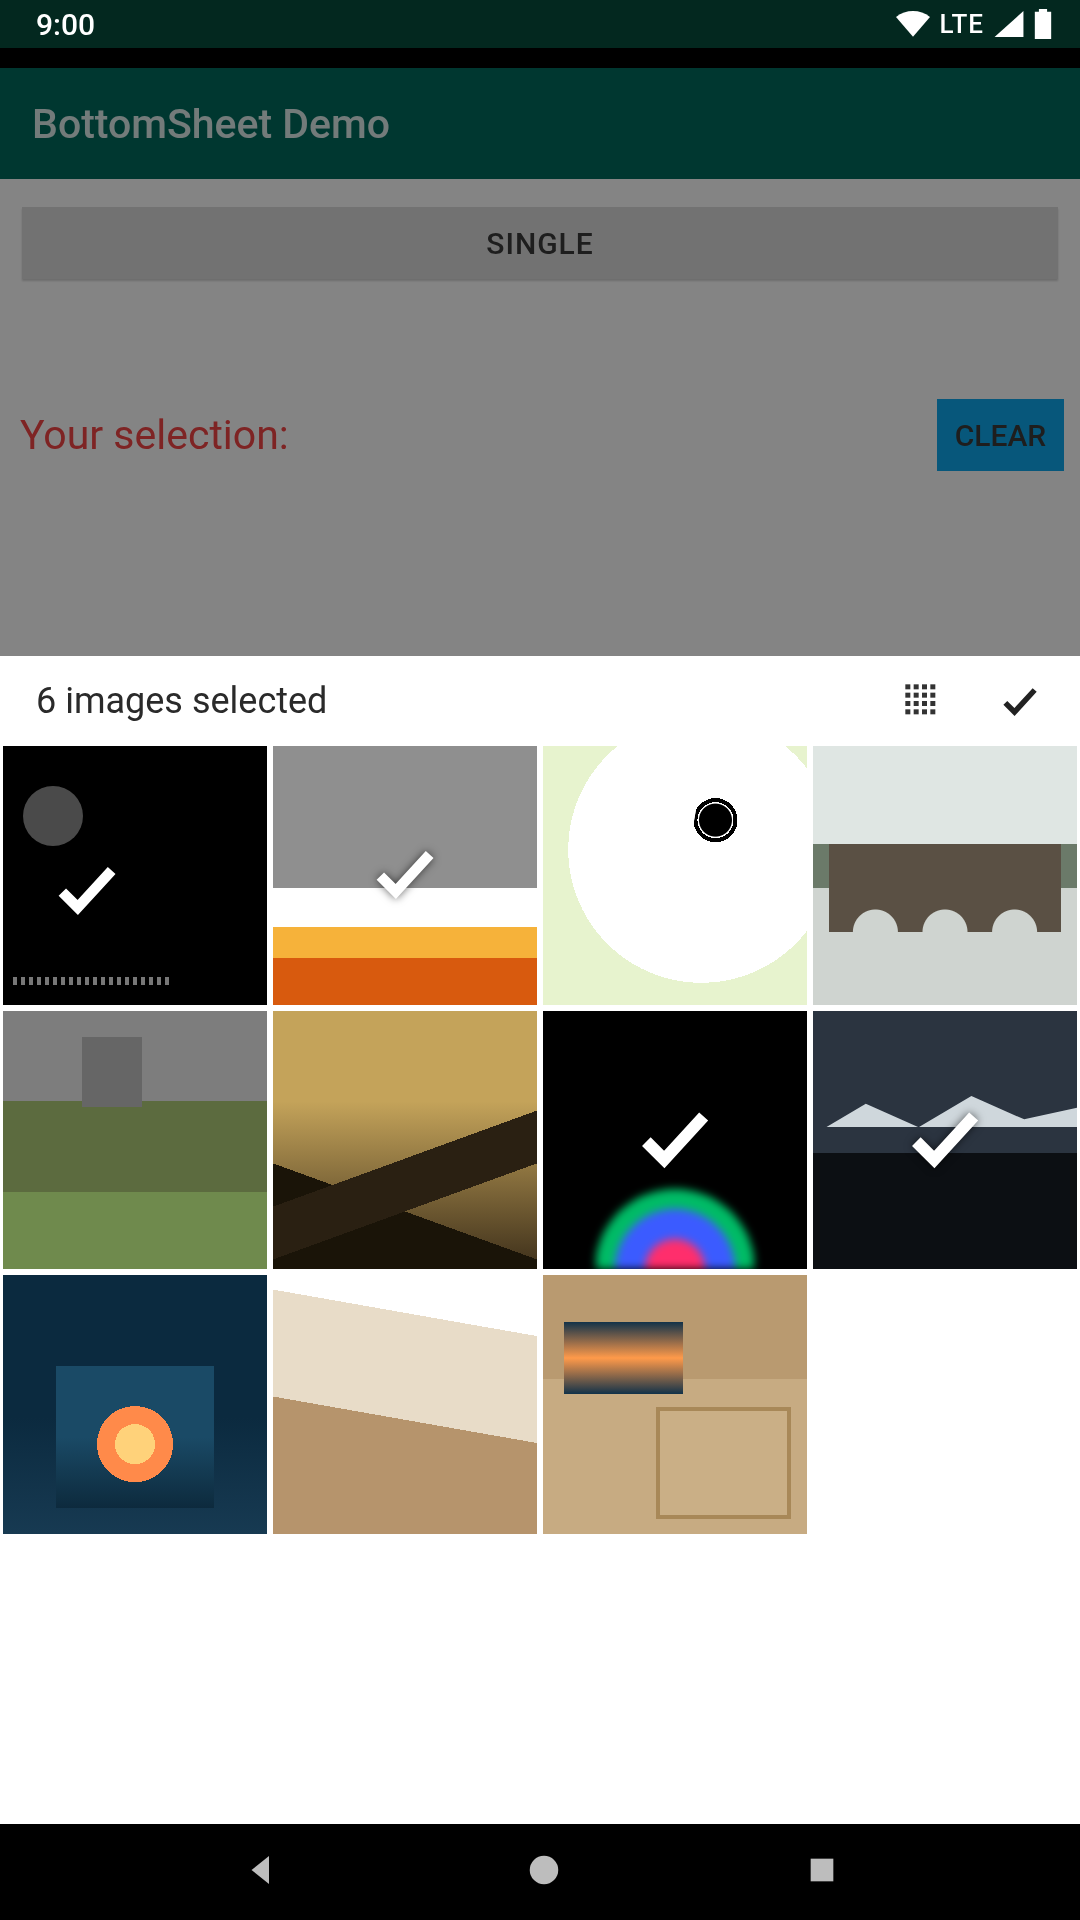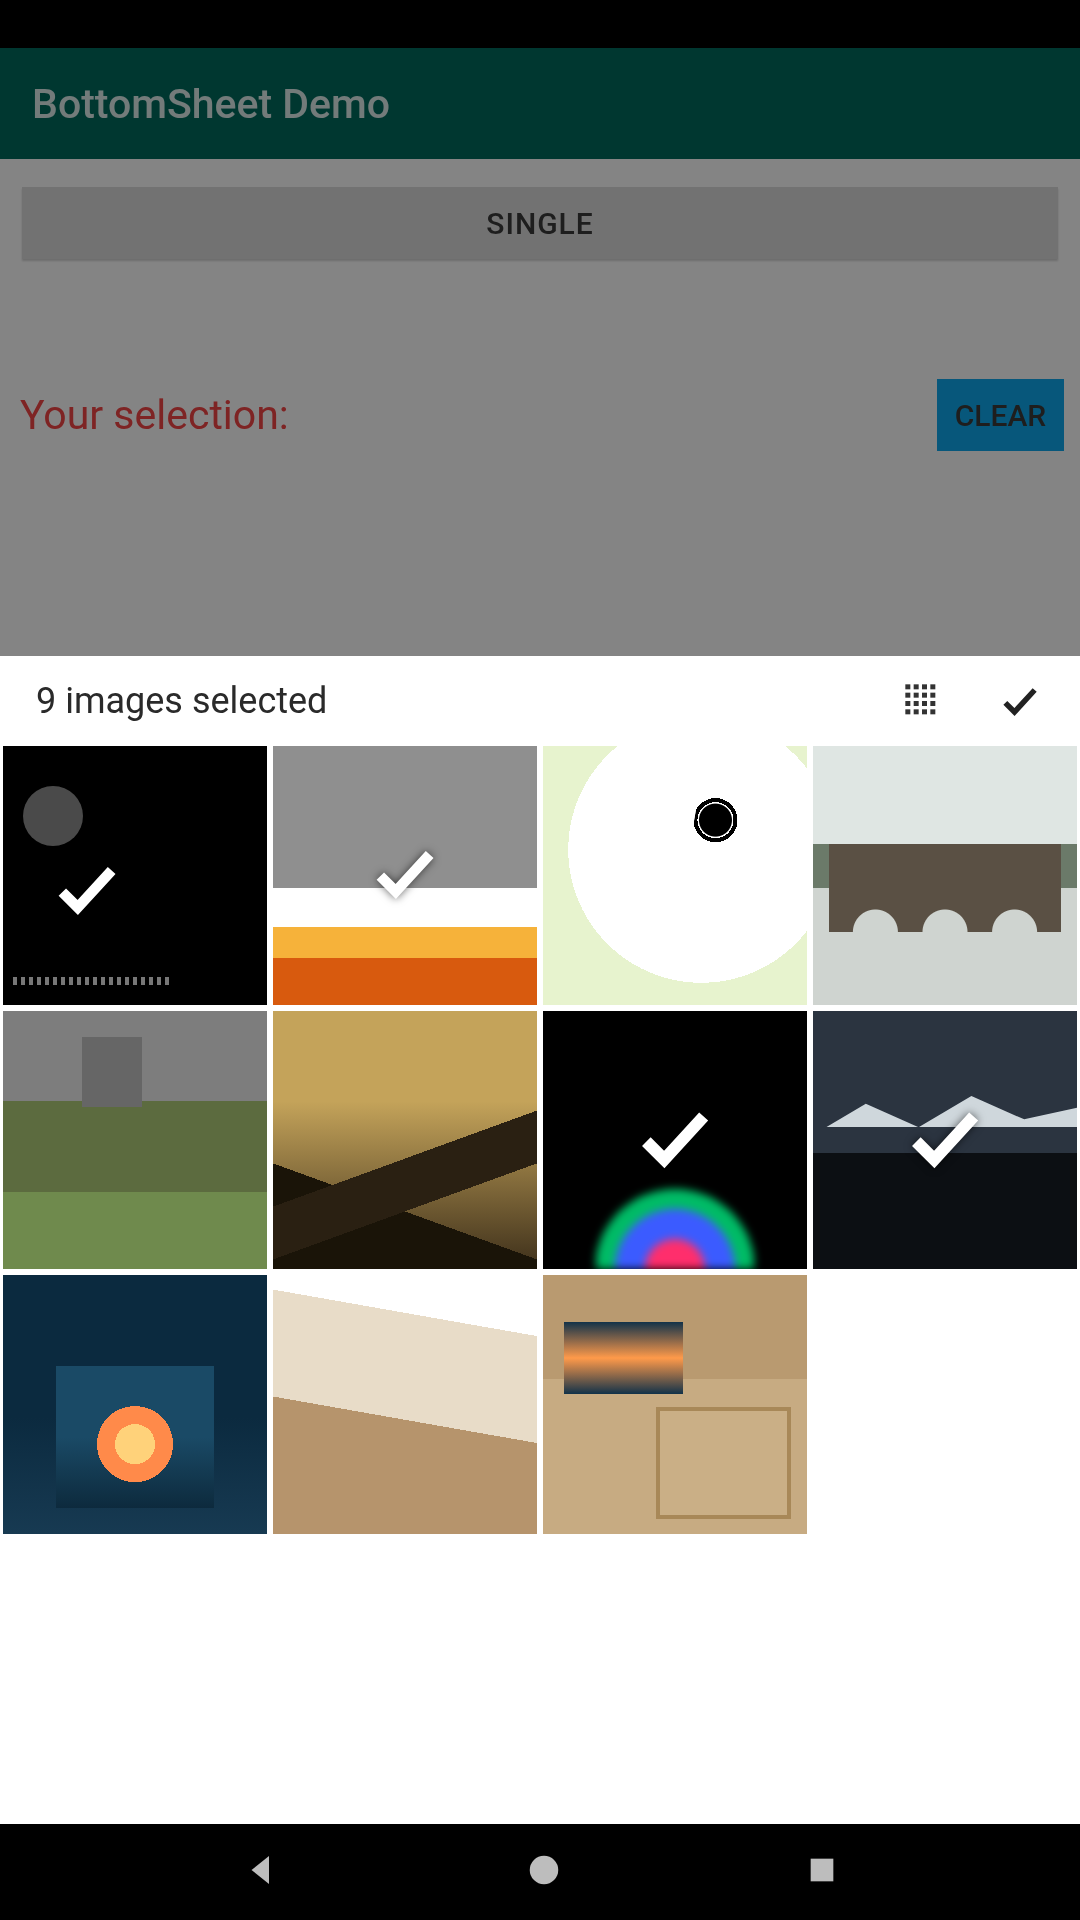--- a/index.html
+++ b/index.html
@@ -21,20 +21,21 @@
   .status-right svg, .status-right .lte { color: #fff; }
   .lte { font-size: 26px; letter-spacing: 1px; font-weight: 500; }
 
   
   .app-bar {
     height: 111px;
     background: #00695c;
     display: flex;
     align-items: center;
     padding: 6px 32px;
+    margin-top: 20px;
   }
   .app-bar-title {
     color: rgba(255,255,255,0.85);
     font-size: 41px;
     font-weight: 500;
   }
 
   
   .page {
     background: #fafafa;
@@ -196,20 +197,35 @@
   
   .device { position: relative; width: 1080px; height: 1920px; background:#000; }
   .below-status { position:absolute; left:0; right:0; top:48px; bottom:96px; overflow:hidden; }
   .scrim-cover { position:absolute; left:0; right:0; top:0; height:608px; background:rgba(0,0,0,0.47); }
 </style>
 </head>
 <body>
 
 <div class="device">
 
+  <div class="status-bar">
+    <span>9:00</span>
+    <div class="status-right">
+      <svg width="34" height="26" viewBox="0 0 24 18">
+          <path fill="#fff" d="M12 18 L24 4 C17 -1.5 7 -1.5 0 4 Z"></path>
+        </svg>
+      <span class="lte">LTE</span>
+      <svg width="30" height="26" viewBox="0 0 20 18">
+          <path fill="#fff" d="M0 18 L20 18 L20 0 Z"></path>
+        </svg>
+      <svg width="18" height="30" viewBox="0 0 12 22">
+          <path fill="#fff" d="M3 0 h6 v2 h3 v20 h-12 v-20 h3 Z"></path>
+        </svg>
+    </div>
+  </div>
 
   <div class="below-status">
 
     <div class="app-bar">
       <span class="app-bar-title">BottomSheet Demo</span>
     </div>
 
     <div class="page">
       <div class="button-row">
         <button class="flat-btn">SINGLE</button>
@@ -217,21 +233,21 @@
       <div class="selection-row">
         <span class="selection-label">Your selection:</span>
         <button class="clear-btn">CLEAR</button>
       </div>
     </div>
 
     <div class="scrim-cover"></div>
 
     <div class="sheet" style="top:608px; bottom:0;">
       <div class="sheet-header">
-        <span class="sheet-title">9 images selected</span>
+        <span class="sheet-title">6 images selected</span>
         <div class="sheet-action grid-icon">
           <svg viewBox="0 0 24 24">
             <g fill="#333">
 
               <rect x="2" y="2" width="3" height="3"></rect>
                 <rect x="7" y="2" width="3" height="3"></rect>
                 <rect x="12" y="2" width="3" height="3"></rect>
                 <rect x="17" y="2" width="3" height="3"></rect>
               <rect x="2" y="7" width="3" height="3"></rect>
                 <rect x="7" y="7" width="3" height="3"></rect>

